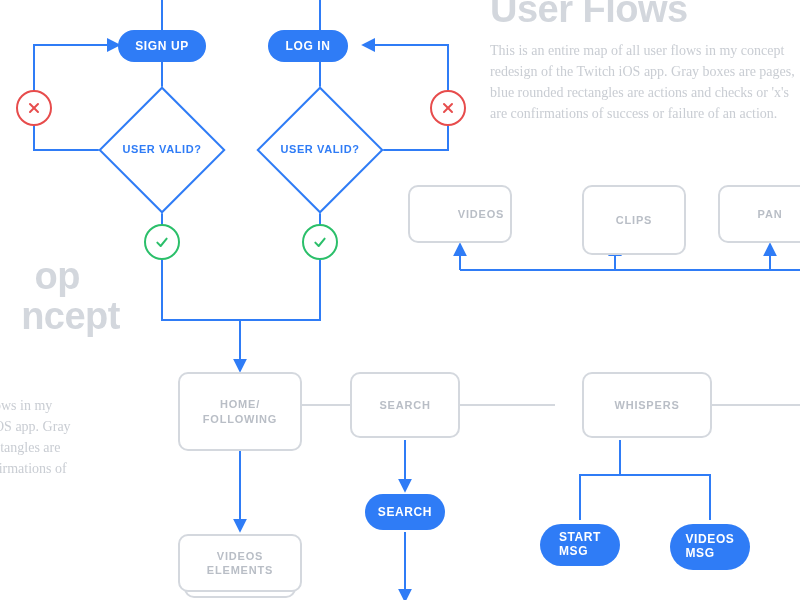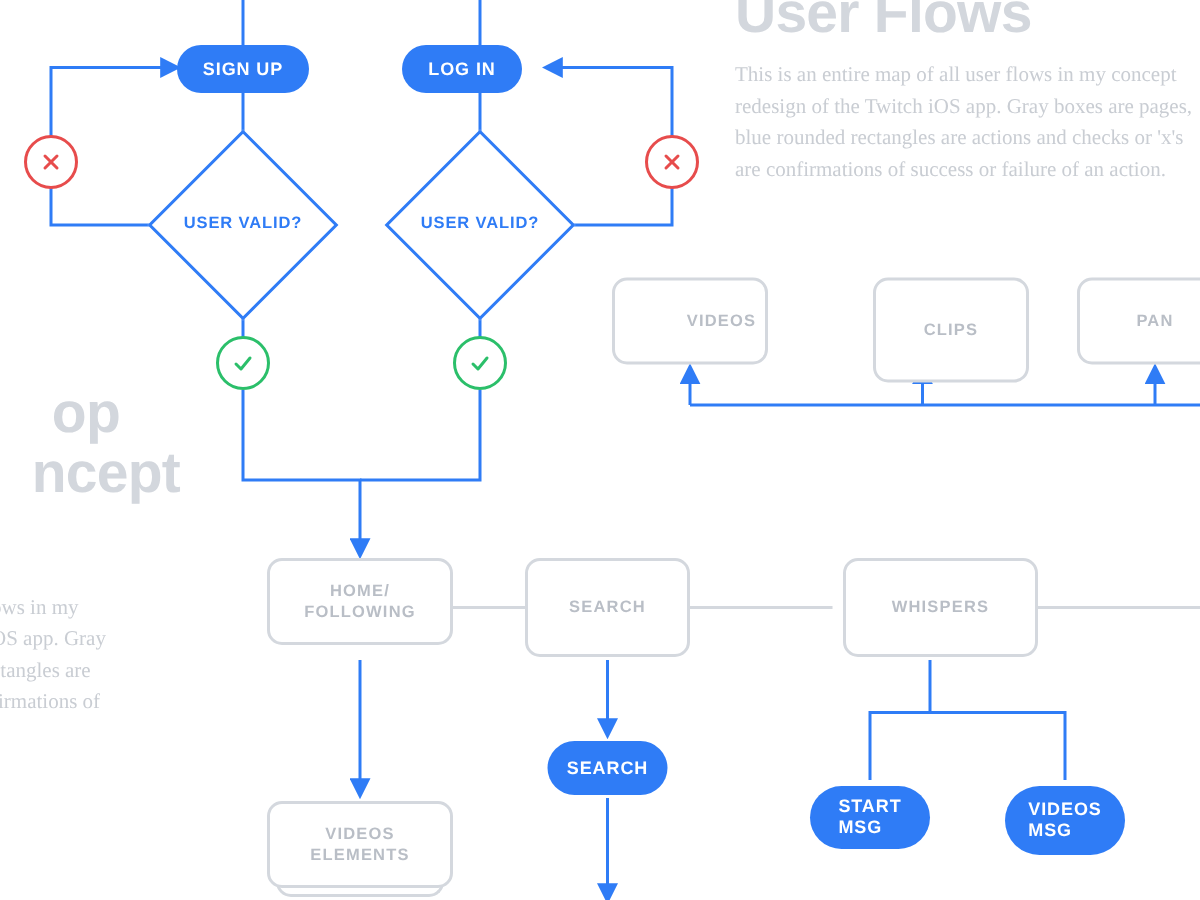--- a/index.html
+++ b/index.html
@@ -193,24 +193,24 @@
 <div class="badge ok" style="left:302px; top:224px;">
   <svg viewBox="0 0 24 24" fill="none" stroke="currentColor" stroke-width="3" stroke-linecap="round" stroke-linejoin="round">
       <polyline points="5 13 10 18 19 7"></polyline>
     </svg>
 </div>
 
 <div class="page" style="left:408px; top:185px; width:104px; height:58px;padding-left:42px;">VIDEOS</div>
 <div class="page" style="left:563px; top:185px; width:104px; height:70px;margin-left:19px;">CLIPS</div>
 <div class="page" style="left:718px; top:185px; width:104px; height:58px;">PAN</div>
 
-<div class="page" style="left:178px; top:372px; width:124px; height:58px; white-space:pre-line;">HOME/
+<div class="page" style="left:178px; top:372px; width:124px; height:79px; white-space:pre-line;">HOME/
 FOLLOWING</div>
 <div class="page" style="left:350px; top:372px; width:110px; height:66px;">SEARCH</div>
-<div class="page" style="left:562px; top:372px; width:130px; height:66px;">WHISPERS</div>
+<div class="page" style="left:582px; top:372px; width:130px; height:66px;">WHISPERS</div>
 
 <div class="pill" style="left:365px; top:494px; width:80px; height:36px;">SEARCH</div>
 <div class="page stack" style="left:178px; top:534px; width:124px; height:58px; white-space:pre-line;">VIDEOS
 ELEMENTS</div>
 <div class="pill" style="left:540px; top:524px; width:80px; height:42px; white-space:pre-line; line-height:1.15;">START
 MSG</div>
 <div class="pill" style="left:670px; top:524px; width:80px; height:46px; white-space:pre-line; line-height:1.15;">VIDEOS
 MSG</div>
 
 </body></html>

